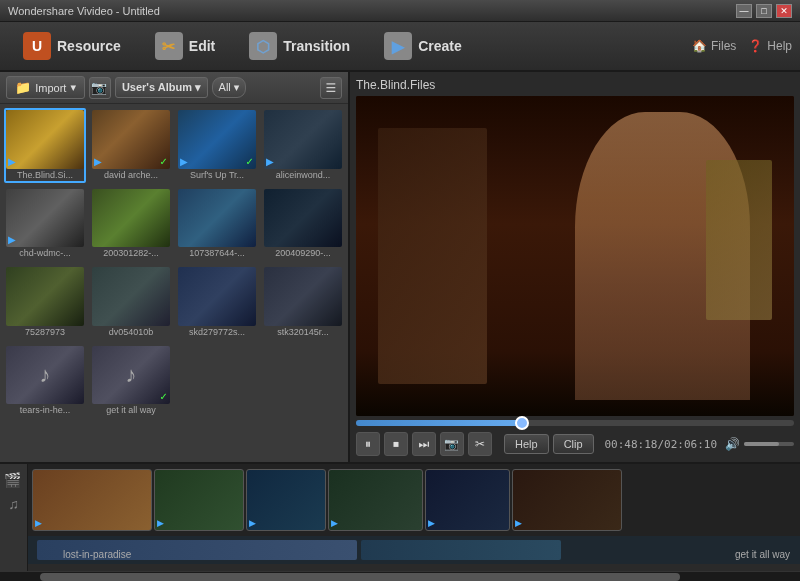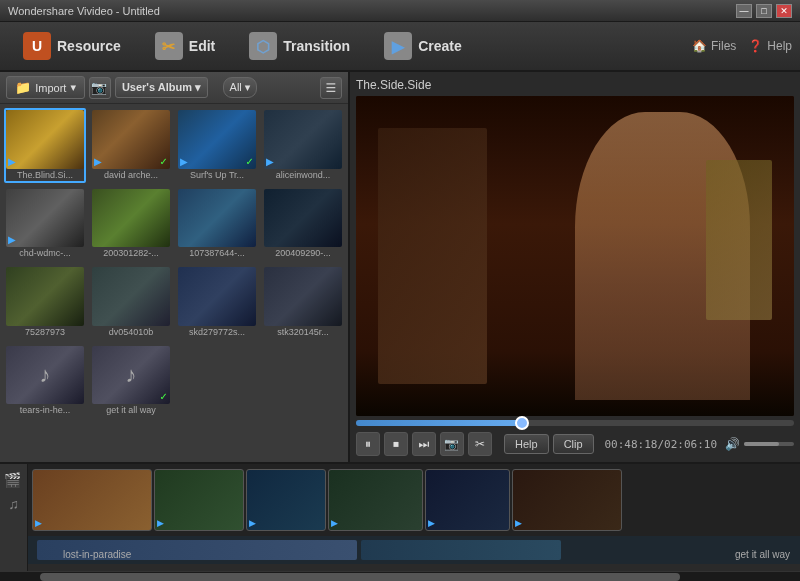--- a/index.html
+++ b/index.html
@@ -154,21 +154,20 @@
       font-weight: bold;
     }
     .all-select {
       background: linear-gradient(to bottom, #5a5a5a, #404040);
       border: 1px solid #666;
       border-radius: 9px;
       padding: 3px 6px;
       color: #ddd;
       font-size: 11px;
       cursor: pointer;
-      margin-left: 11px;
     }
     .sort-btn {
       margin-left: auto;
       width: 22px;
       height: 22px;
       background: linear-gradient(to bottom, #5a5a5a, #404040);
       border: 1px solid #666;
       border-radius: 3px;
       display: flex;
       align-items: center;
@@ -630,21 +629,21 @@
         <div class="media-thumb thumb-music" style="display:flex;align-items:center;justify-content:center;">
           <span style="font-size:22px;color:#aaa;">♪</span>
           <span class="media-check-overlay">✓</span>
         </div>
         <div class="media-label">get it all way</div>
       </div>
     </div>
   </div>
 
   <div id="right-panel">
-    <div id="video-title">The.Side.Side</div>
+    <div id="video-title">The.Blind.Files</div>
 
     <div id="video-preview">
       <div class="preview-scene">
 
         <div style="position:absolute;top:0;left:0;right:0;bottom:0;background:linear-gradient(to bottom, #1a0800 0%, #2a1005 20%, #3a1808 40%, #2a1005 80%, #0a0500 100%);"></div>
 
         <div style="position:absolute;right:10%;top:5%;width:40%;height:90%;background:linear-gradient(to bottom, #c89060 0%, #b07848 30%, #906040 60%, #704830 100%);border-radius:40% 40% 0 0;opacity:0.6;"></div>
 
         <div style="position:absolute;left:5%;top:10%;width:25%;height:80%;background:linear-gradient(135deg,#3a2010,#5a3820);opacity:0.7;border-radius:2px;"></div>
         <div style="position:absolute;right:5%;top:20%;width:15%;height:50%;background:linear-gradient(135deg,#706020,#907840);opacity:0.6;border-radius:2px;"></div>

